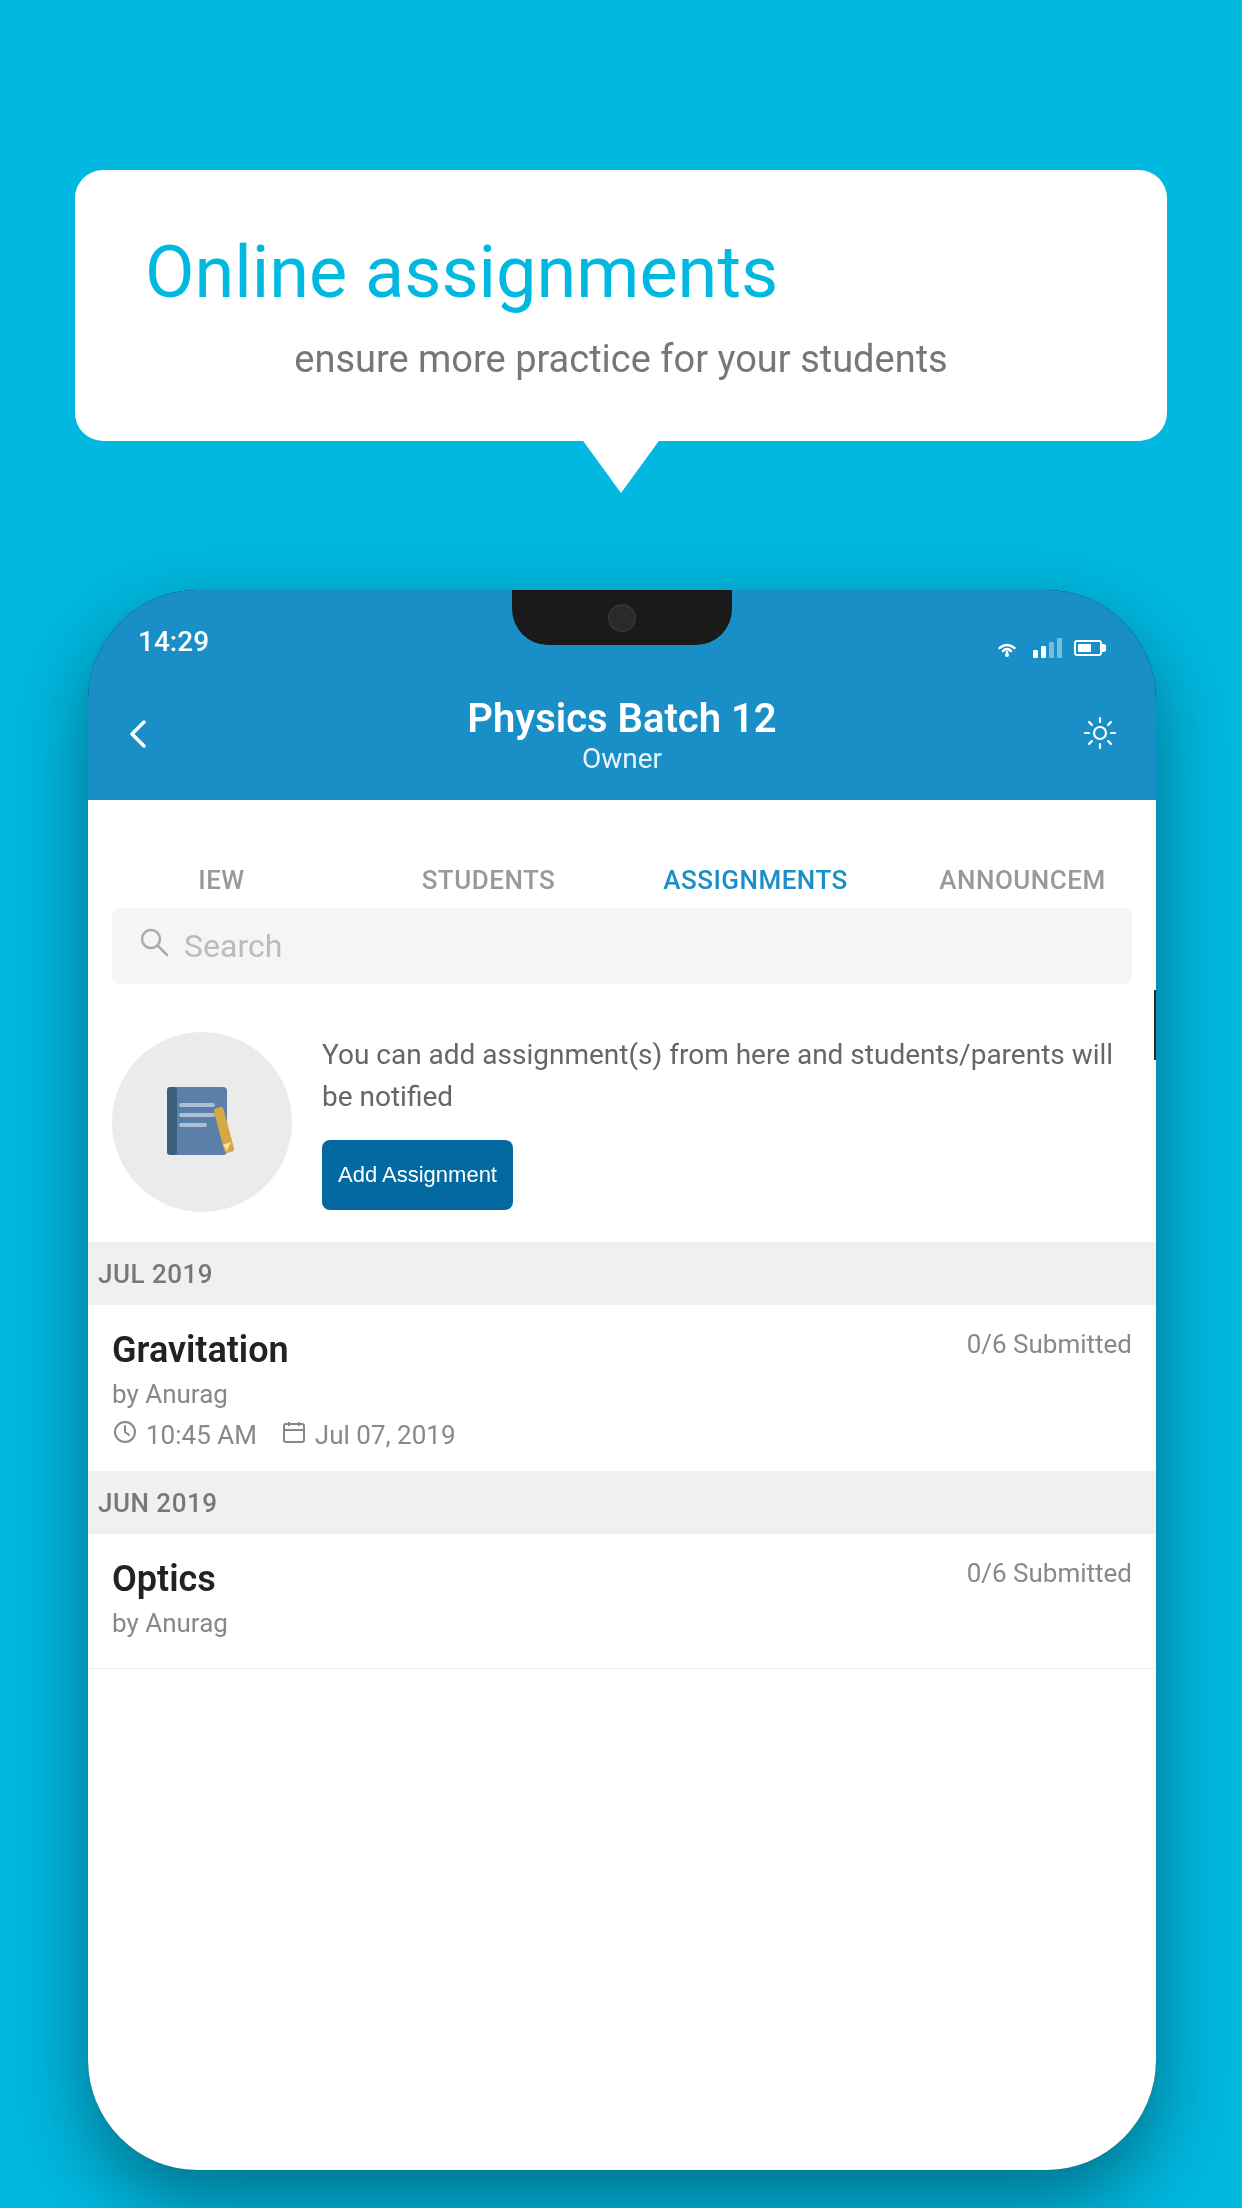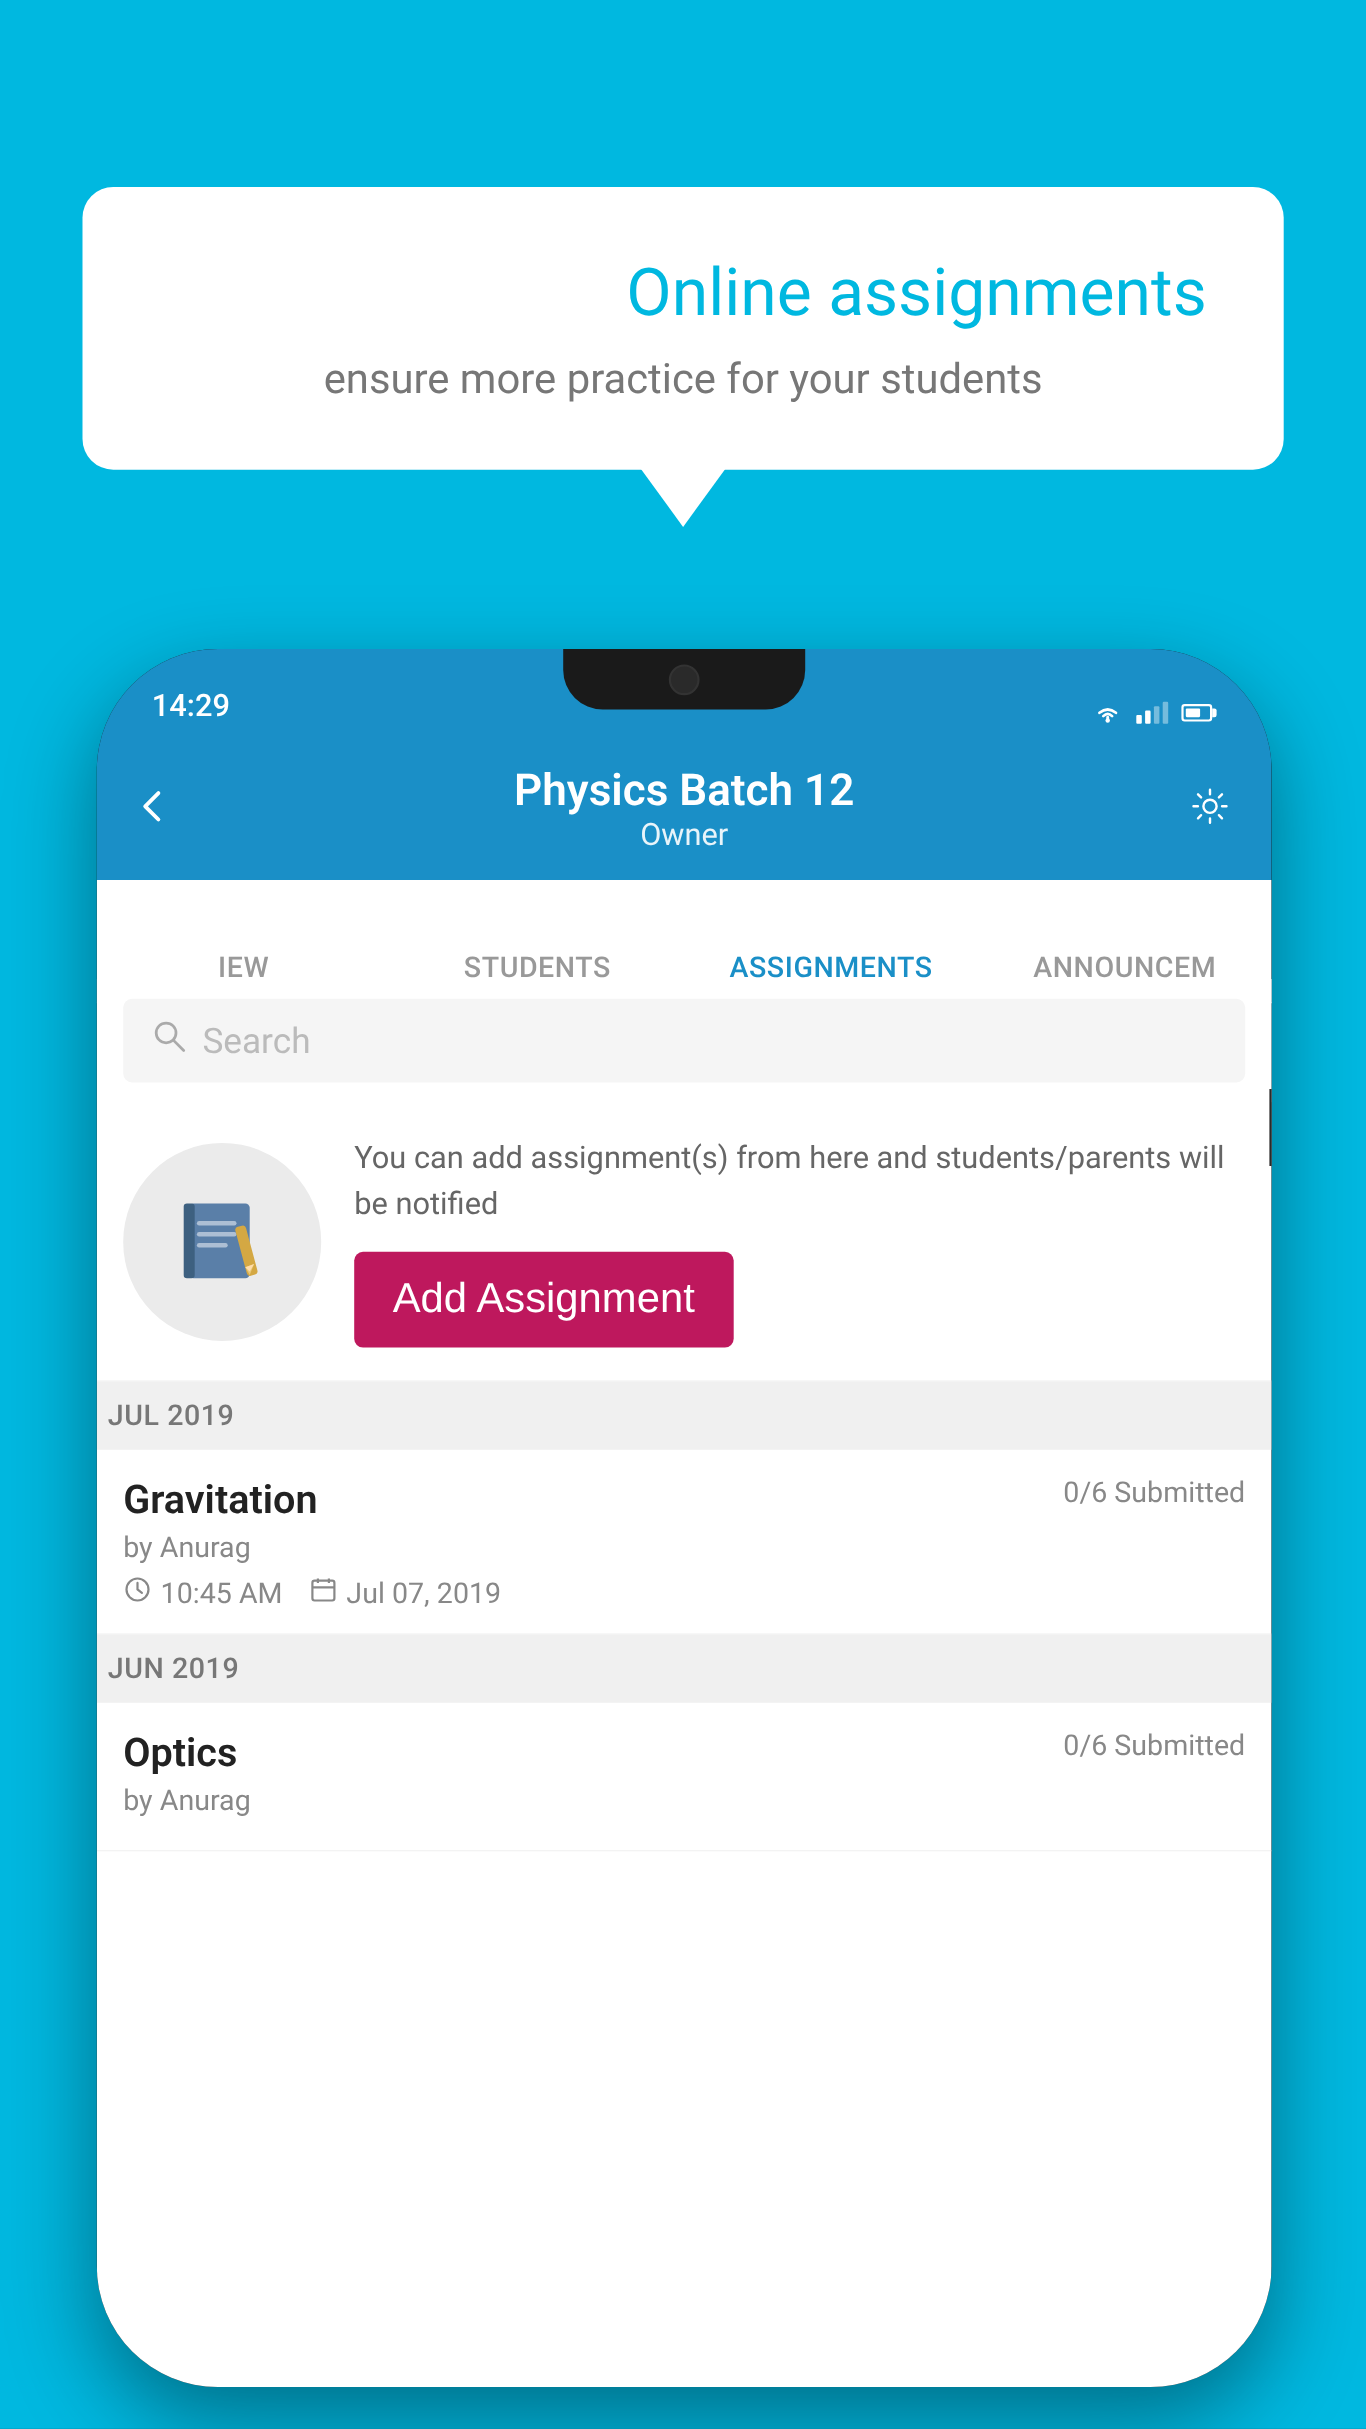--- a/index.html
+++ b/index.html
@@ -36,23 +36,23 @@
       transform: translateX(-50%);
       width: 0;
       height: 0;
       border-left: 40px solid transparent;
       border-right: 40px solid transparent;
       border-top: 55px solid white;
     }
 
     .bubble-title {
       color: #00b8e0;
-      font-size: 60px;
+      font-size: 72px;
       font-weight: 400;
-      text-align: right;
+      text-align: left;
       margin-bottom: 22px;
     }
 
     .bubble-subtitle {
       color: #777;
       font-size: 38px;
       font-weight: 400;
       text-align: center;
     }
 
@@ -265,26 +265,26 @@
     }
 
     .info-description {
       color: #666;
       font-size: 28px;
       line-height: 1.5;
       margin-bottom: 22px;
     }
 
     .add-assignment-btn {
-      background: #be185d;
+      background: #0369a1;
       color: white;
       border: none;
       border-radius: 8px;
-      padding: 22px 35px;
-      font-size: 38px;
+      padding: 22px 16px;
+      font-size: 22px;
       font-weight: 500;
       cursor: pointer;
       display: inline-block;
     }
 
     
     .section-header {
       background: #f0f0f0;
       padding: 16px 10px;
       font-size: 26px;

